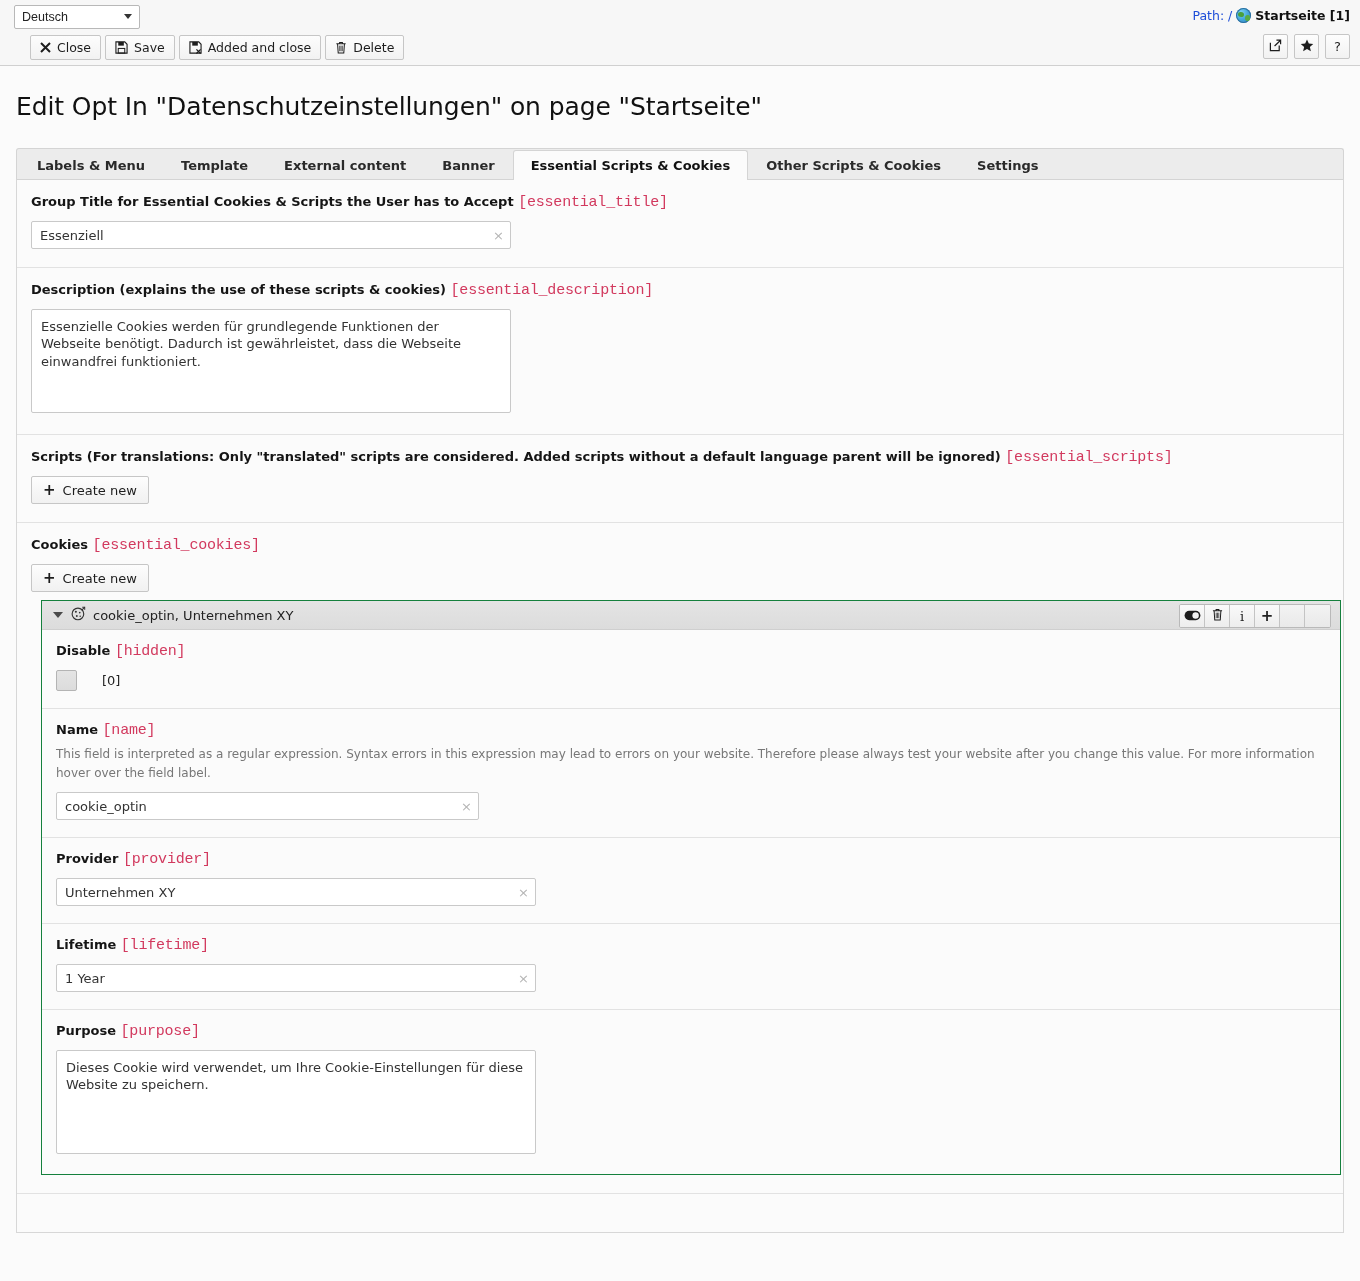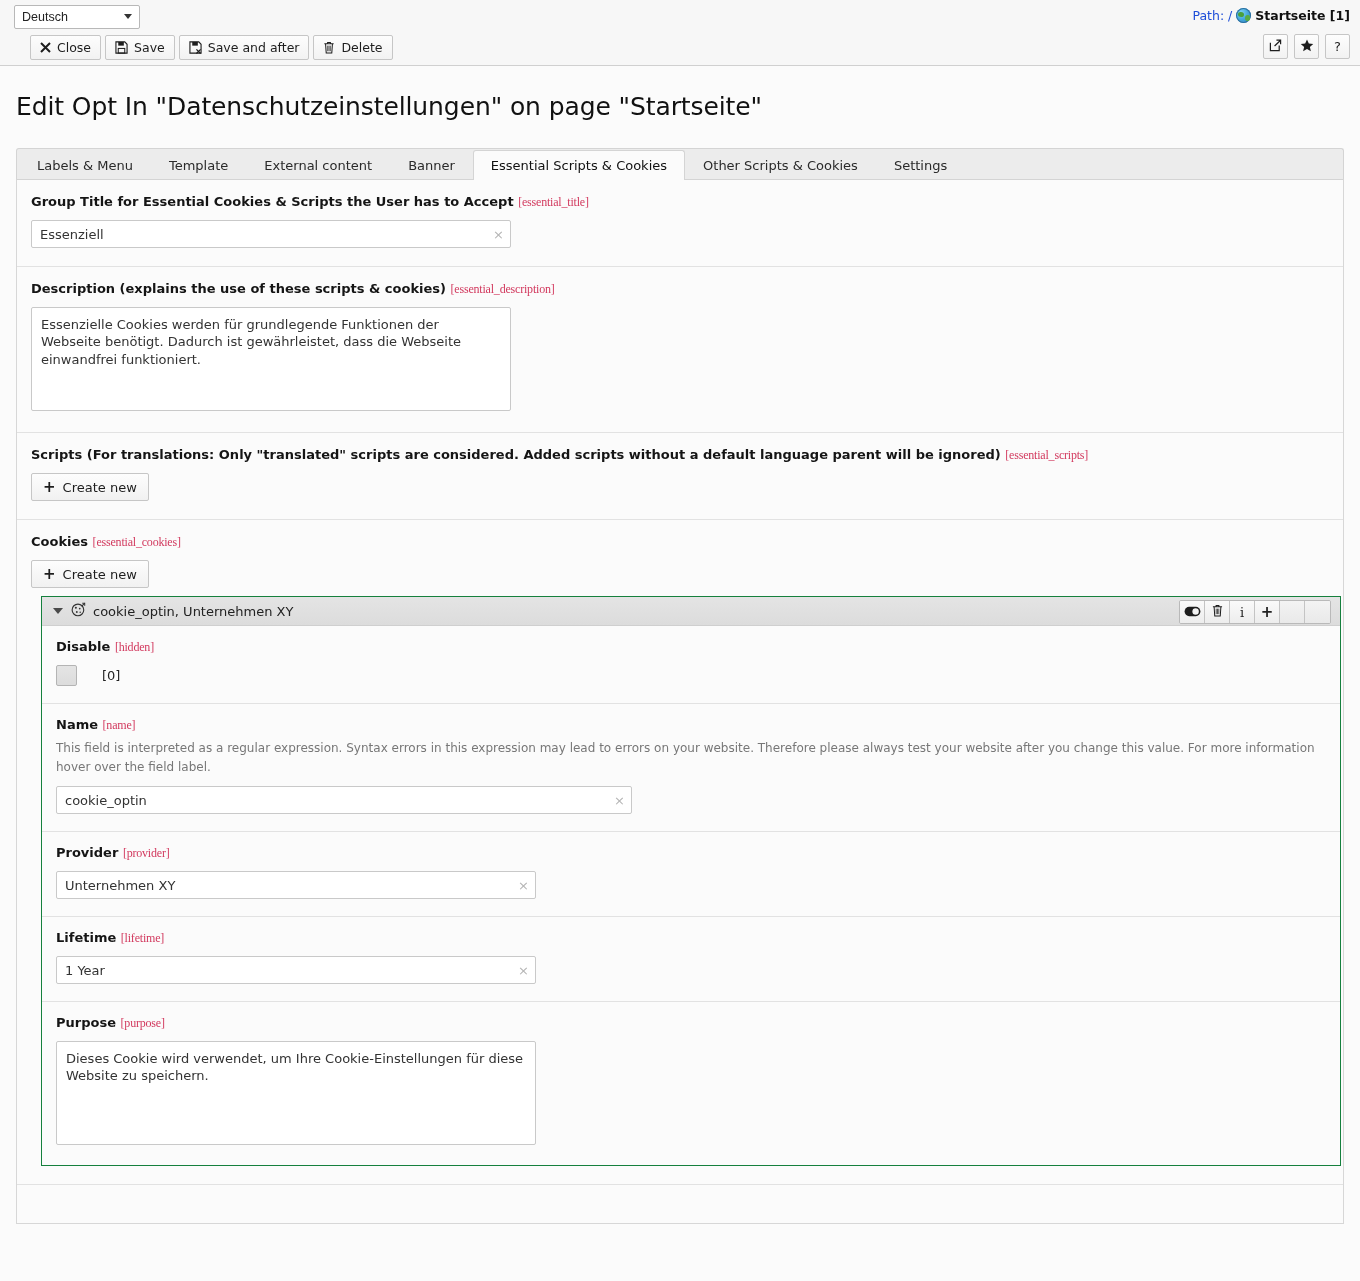--- a/index.html
+++ b/index.html
@@ -109,20 +109,21 @@
   
   .tabs-wrap { margin: 27px 16px 0 16px; position: relative; }
   .tabs {
     display: flex; align-items: flex-end;
     background: #ececec;
     border: 1px solid #d4d4d4;
     border-bottom: none;
     border-radius: 3px 3px 0 0;
     height: 31px;
     padding-left: 2px;
+    font-weight: bold;
   }
   .tab {
     padding: 0 17px;
     height: 30px; line-height: 30px;
     font-size: 13px;
     color: #2a2a2a;
     cursor: pointer;
     border: 1px solid transparent;
     border-bottom: none;
     position: relative;
@@ -150,23 +151,23 @@
   }
   .fieldrow:last-child { border-bottom: none; }
 
   .flabel {
     font-size: 13px;
     font-weight: bold;
     color: #151515;
     margin-bottom: 10px;
   }
   .fkey {
-    font-family: Liberation Serif, serif;
+    font-family: Liberation Mono, monospace;
     font-weight: normal;
-    font-size: 12px;
+    font-size: 15px;
     color: #d2395e;
     letter-spacing: -0.2px;
   }
   .fhelp {
     font-size: 12px;
     color: #777;
     line-height: 1.55;
     margin: -4px 0 10px 0;
     max-width: 1290px;
   }
@@ -319,21 +320,21 @@
     </div>
 
     <div class="tb-btn">
       <span>
         <svg width="13" height="13" viewBox="0 0 14 14">
           <path d="M1 1 h9.5 L13 3.5 V13 H1 Z" fill="none" stroke="#1d1d1d" stroke-width="1.2"></path>
           <rect x="3.5" y="1" width="6" height="4" fill="#1d1d1d"></rect>
           <path d="M8 9 L12.5 13.5 M12.5 9 L8 13.5" stroke="#1d1d1d" stroke-width="1.3" fill="none"></path>
         </svg>
       </span>
-      <span>Save and after</span>
+      <span>Added and close</span>
     </div>
 
     <div class="tb-btn">
       <span>
         <svg width="12" height="13" viewBox="0 0 12 14">
           <path d="M1 3 h10 M4.5 3 V1.6 h3 V3 M2.3 3 L3 13 h6 L9.7 3" fill="none" stroke="#1d1d1d" stroke-width="1.1"></path>
           <path d="M4.6 5 V11 M6 5 V11 M7.4 5 V11" stroke="#1d1d1d" stroke-width="0.8"></path>
         </svg>
       </span>
       <span>Delete</span>
@@ -480,21 +481,21 @@
         </div>
       </div>
 
       <div class="sub-field">
         <div class="flabel">
           <span>Name</span>
           <span class="fkey">[name]</span>
         </div>
         <div class="fhelp">This field is interpreted as a regular expression. Syntax errors in this expression may lead to errors on your website. Therefore please always test your website after you change this value. For more information hover over the field label.</div>
         <div class="inp-wrap">
-          <input class="inp" style="width: 576px;" value="cookie_optin">
+          <input class="inp" style="width: 423px;" value="cookie_optin">
           <span class="clear-x">×</span>
         </div>
       </div>
 
       <div class="sub-field">
         <div class="flabel">
           <span>Provider</span>
           <span class="fkey">[provider]</span>
         </div>
         <div class="inp-wrap">

